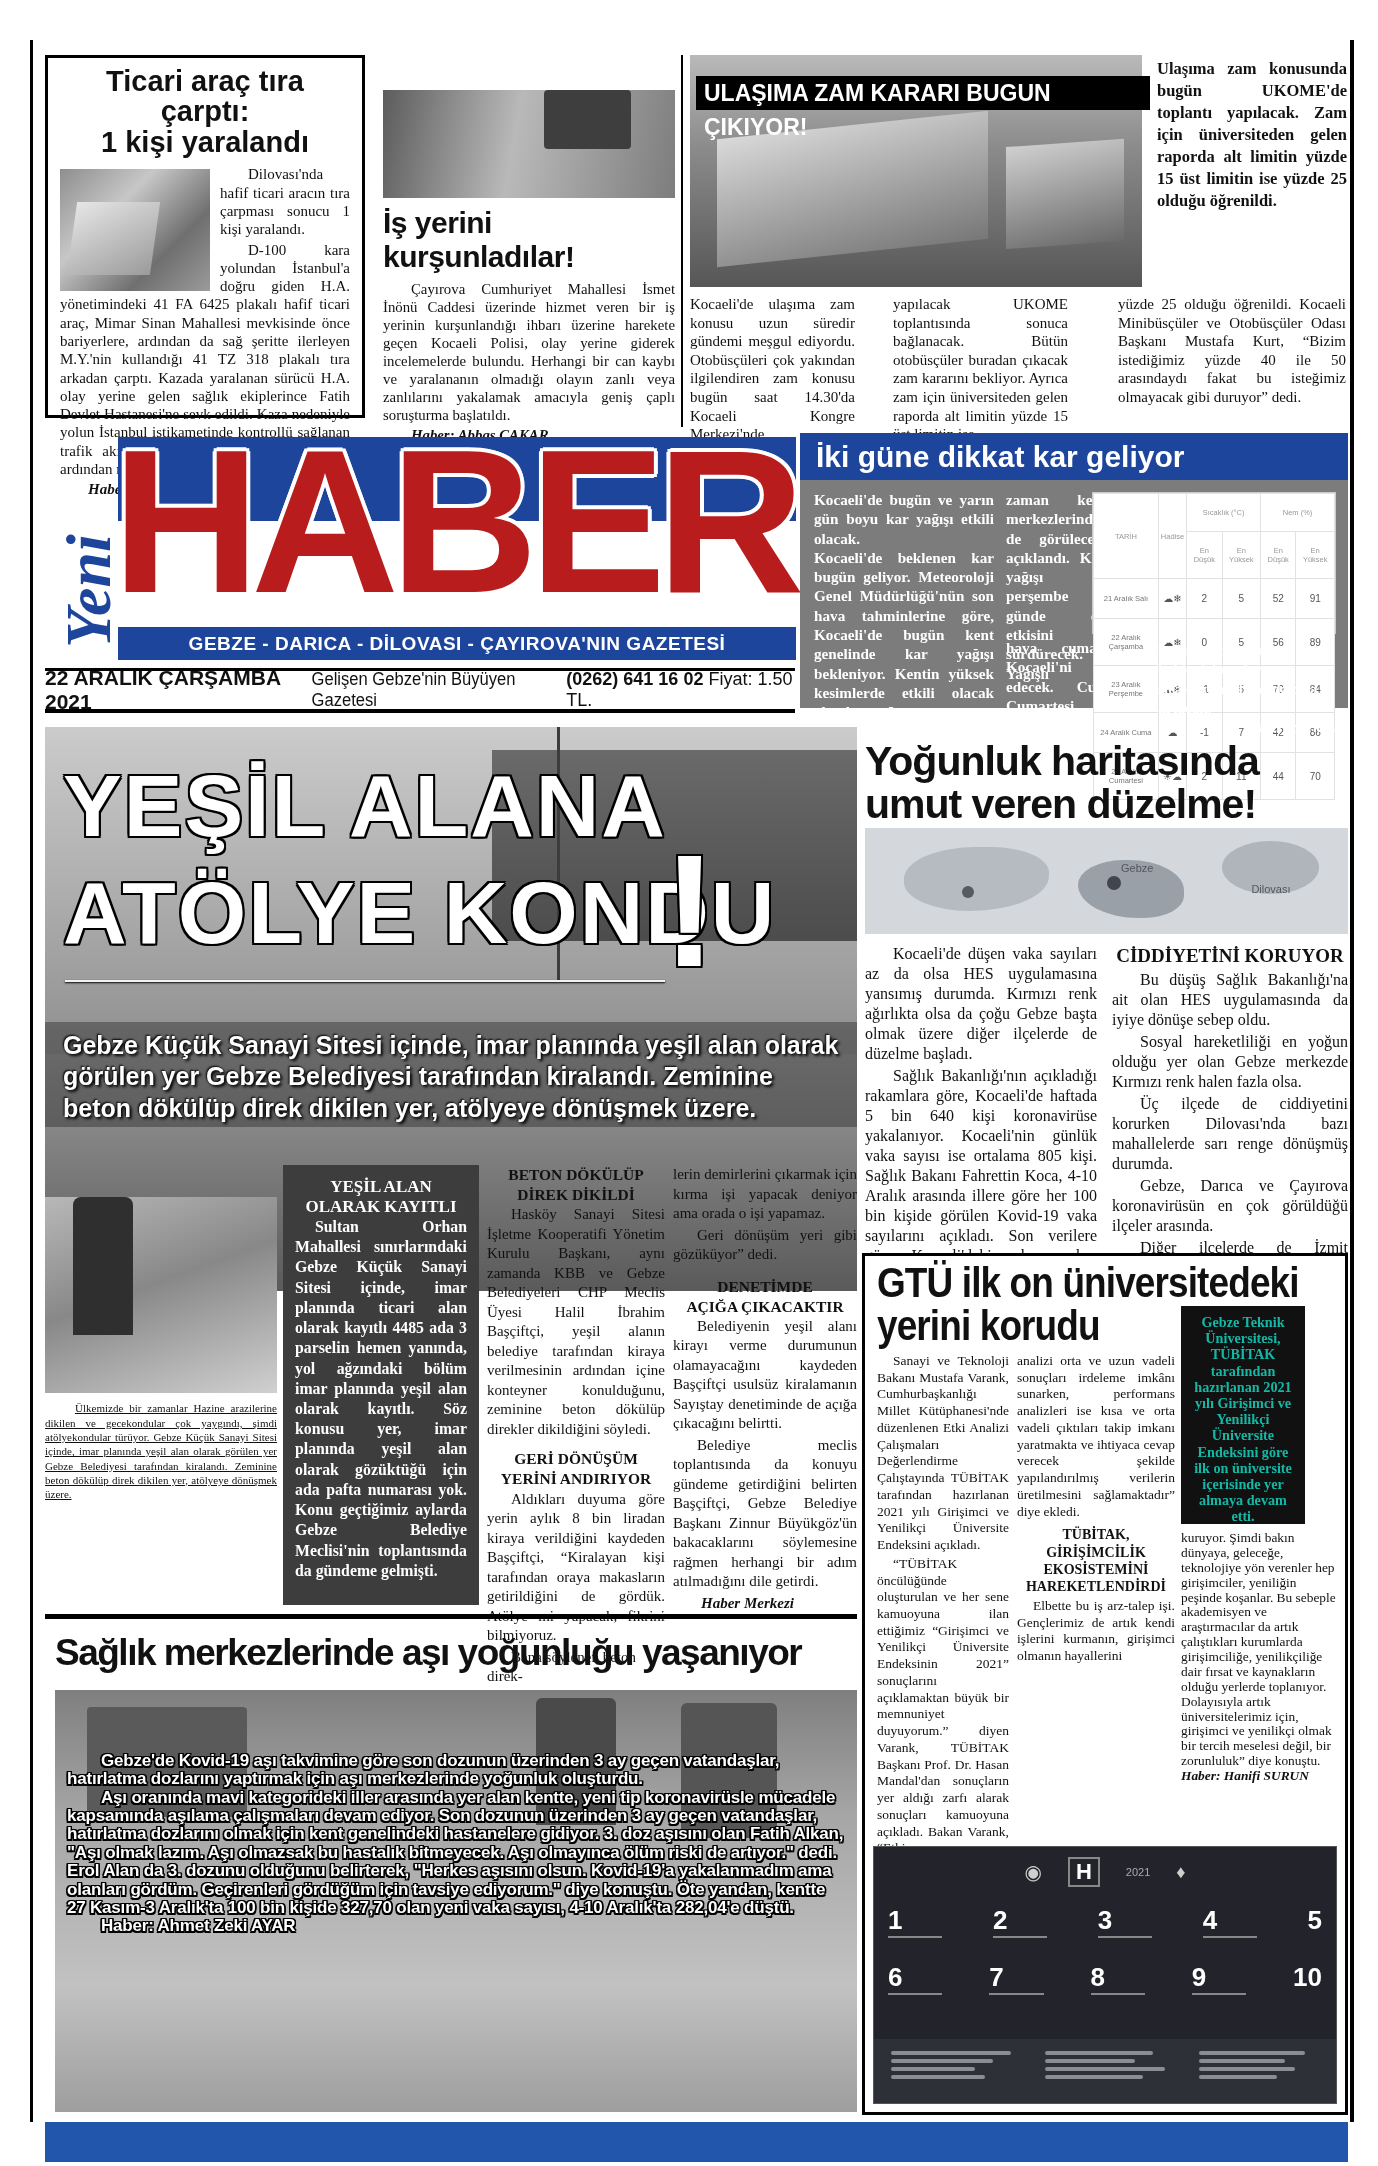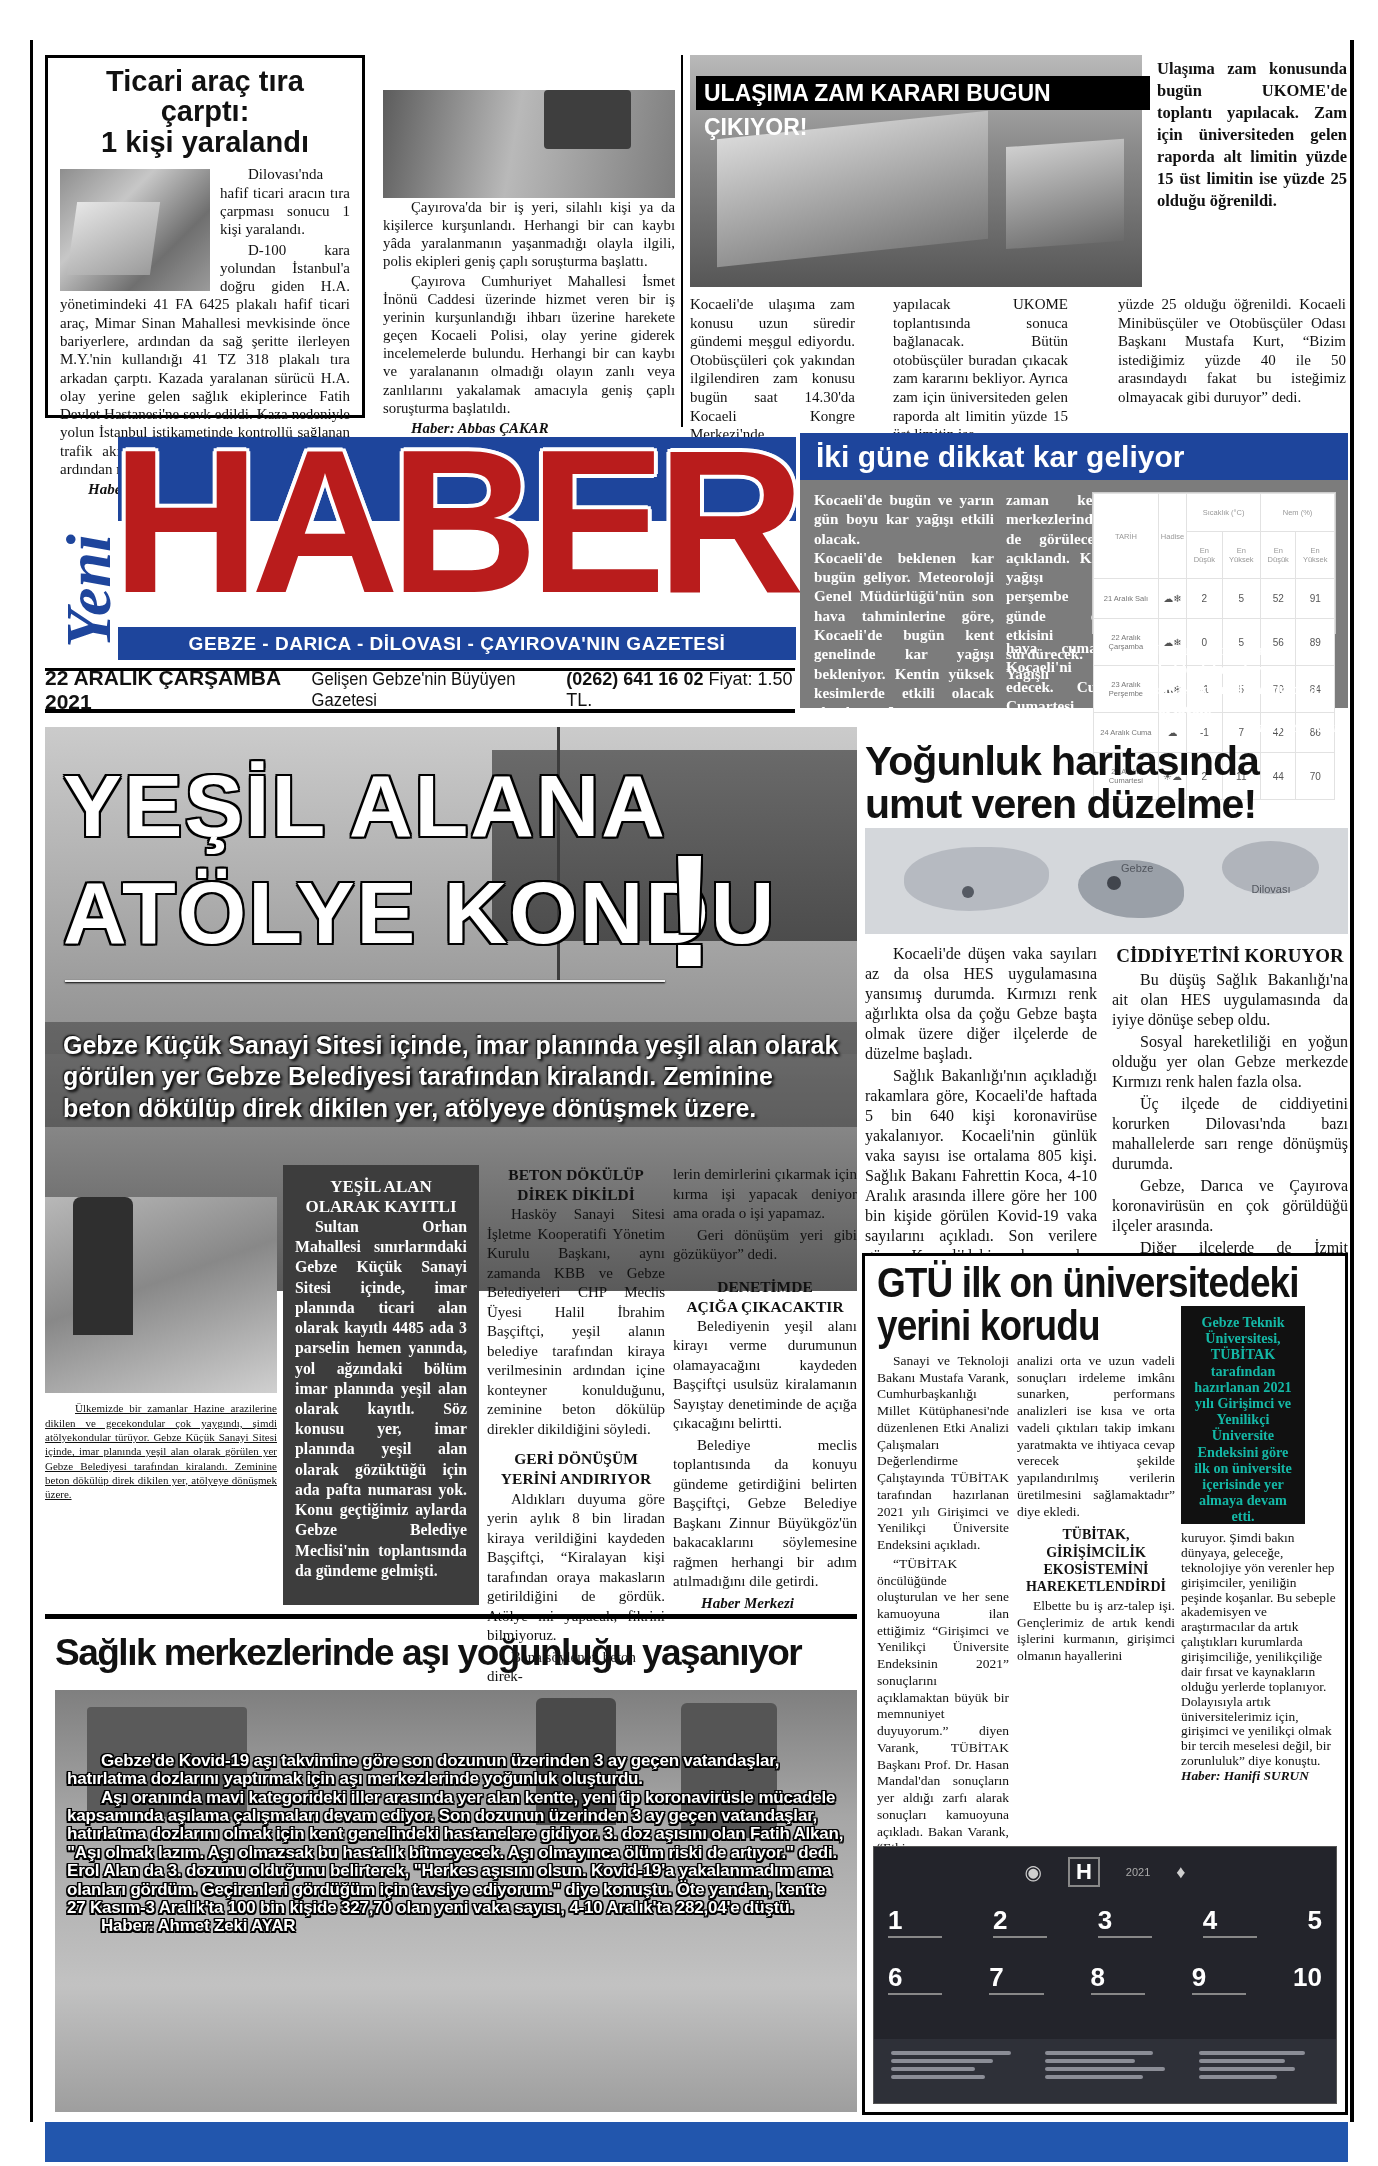--- a/index.html
+++ b/index.html
@@ -46,22 +46,22 @@
       <p class="byline">Haber: AA</p>
     </div>
   </div>
 
   <div class="abs rule" style="left:681px;top:55px;width:2px;height:372px;"></div>
 
   <div class="abs" style="left:383px;top:55px;width:292px;">
     <div class="photo" style="width:292px;height:108px;background:linear-gradient(100deg,#5c5c5c,#b9b9b9 45%,#7d7d7d);">
       <div style="width:30%;height:55%;margin:12% 0 0 55%;background:#3e3e3e;border-radius:4px;"></div>
     </div>
+    <div class="sans" style="font-weight:bold;font-size:30px;margin:8px 0 6px 0;letter-spacing:-0.5px;">İş yerini kurşunladılar!</div>
     <div class="just" style="font-size:14.8px;line-height:1.22;">
-      <p>Çayırova'da bir iş yeri,  silahlı kişi ya da kişilerce kurşunlandı. Herhangi bir can kaybı yâda yaralanmanın yaşanmadığı olayla ilgili, polis ekipleri geniş çaplı soruşturma başlattı.</p>
       <p>Çayırova Cumhuriyet Mahallesi İsmet İnönü Caddesi üzerinde hizmet veren bir iş yerinin kurşunlandığı ihbarı üzerine harekete geçen Kocaeli Polisi, olay yerine giderek incelemelerde bulundu. Herhangi bir can kaybı ve yaralananın olmadığı olayın zanlı veya zanlılarını yakalamak amacıyla geniş çaplı soruşturma başlatıldı.</p>
       <p class="byline">Haber: Abbas ÇAKAR</p>
     </div>
   </div>
 
   <div class="abs photo" style="left:690px;top:55px;width:452px;height:232px;background:linear-gradient(180deg,#b9b9b9 0%,#8b8b8b 40%,#565656 100%);">
     <div style="position:absolute;left:6%;top:30%;width:60%;height:55%;background:linear-gradient(170deg,#d9d9d9,#777);transform:skewY(-6deg);"></div>
     <div style="position:absolute;left:70%;top:38%;width:26%;height:44%;background:linear-gradient(170deg,#cfcfcf,#6a6a6a);transform:skewY(-4deg);"></div>
   </div>
   <div class="abs sans" style="left:696px;top:76px;width:438px;height:34px;background:#000;color:#fff;font-weight:bold;font-size:23px;line-height:34px;padding:0 8px;">ULAŞIMA ZAM KARARI BUGUN ÇIKIYOR!</div>

